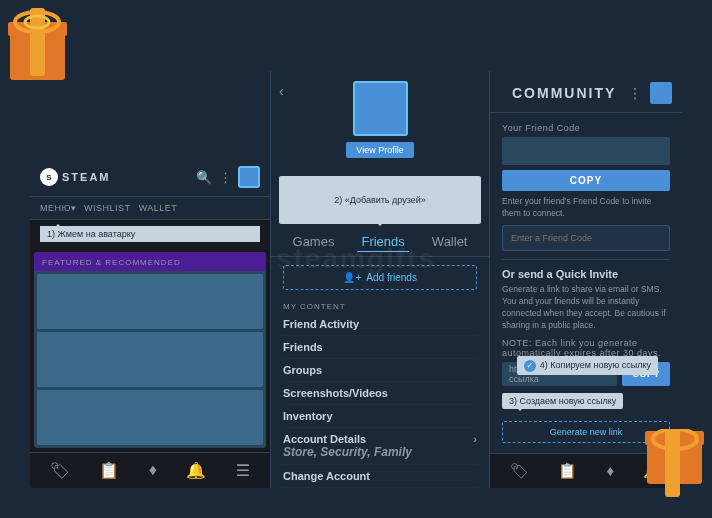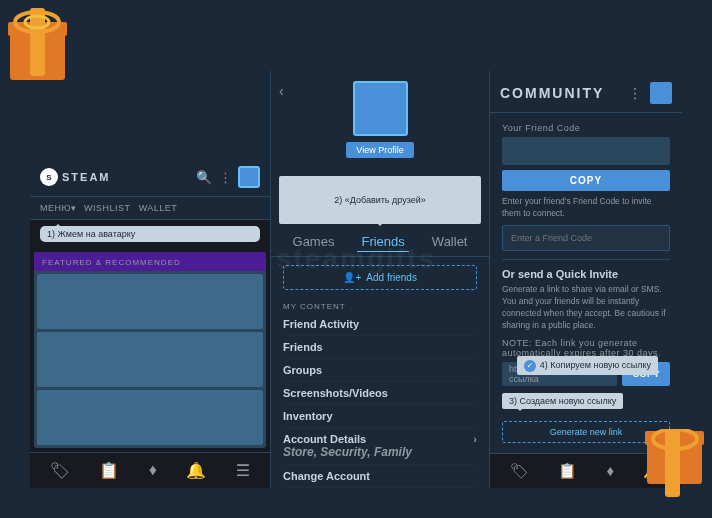--- a/index.html
+++ b/index.html
@@ -93,21 +93,21 @@
       letter-spacing: 0.5px;
       cursor: pointer;
       padding: 2px 0;
     }
 
     .tooltip-box {
       background: #c6d4df;
       color: #1b2838;
       font-size: 9px;
       padding: 3px 7px;
-      border-radius: 5px;
+      border-radius: 0;
       margin: 6px 10px;
       white-space: nowrap;
       position: relative;
     }
     .tooltip-box::before {
       content: '';
       position: absolute;
       top: -5px; left: 15px;
       border: 3px solid transparent;
       border-bottom-color: #c6d4df;
@@ -292,21 +292,21 @@
       padding: 8px 10px;
       gap: 8px;
       border-bottom: 1px solid #2a475e;
     }
     .community-title {
       color: #c6d4df;
       font-size: 14px;
       font-weight: bold;
       letter-spacing: 2px;
       margin-right: auto;
-      margin-left: 0;
+      margin-left: 12px;
     }
     .header-dots {
       color: #8f98a0;
       font-size: 14px;
       cursor: pointer;
     }
     .header-avatar {
       width: 22px; height: 22px;
       background: #4a90d9;
       border-radius: 2px;

